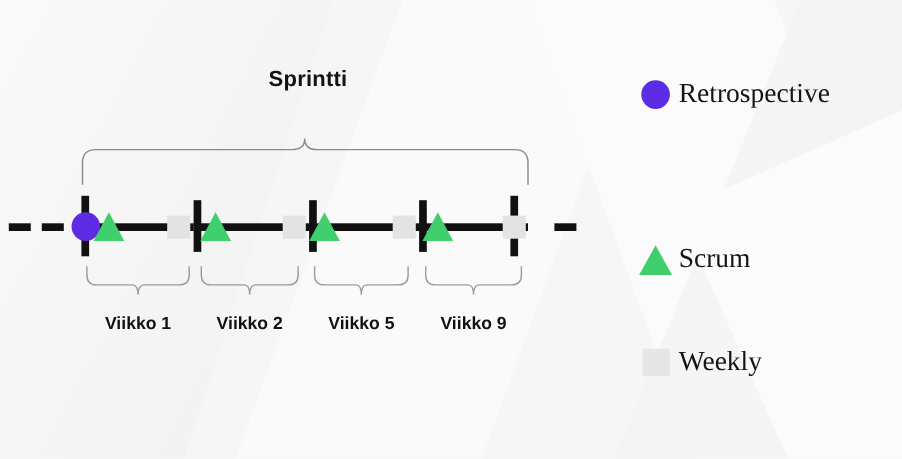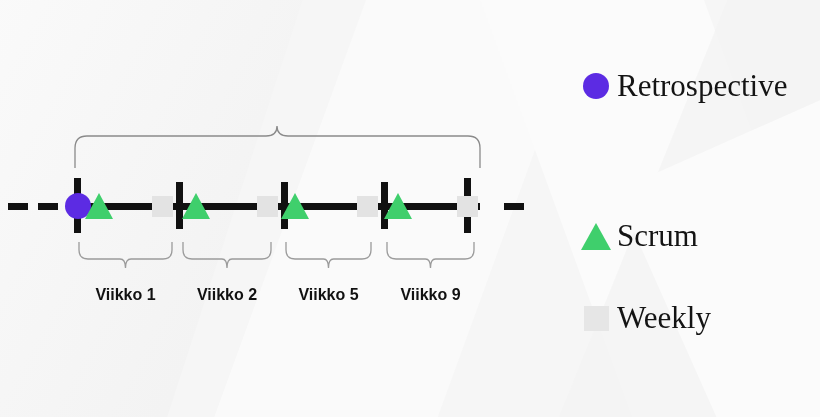--- a/index.html
+++ b/index.html
@@ -180,39 +180,40 @@
     border-bottom: 27px solid #3fcf6c;
   }
   .lg-square {
     width: 25px; height: 25px;
     background: #e6e6e6;
   }
   .legend-label {
     position: absolute;
     left: 57px;
     font-family: "Liberation Serif", "DejaVu Serif", serif;
-    font-size: 31px;
+    font-size: 25px;
     color: #141414;
     white-space: nowrap;
     line-height: 40px;
   }
 </style>
 </head>
 <body>
 
 <div id="stage">
 
   <div class="wm wm1"></div>
   <div class="wm wm2"></div>
   <div class="wm wm3"></div>
   <div class="wm wm4"></div>
   <div class="wm wm5"></div>
 
   <div id="content">
 
+    <div class="sprint-title">Sprintti</div>
 
     <svg class="brace-svg" style="left:70px; top:124px; width:420px; height:44px;" viewBox="0 0 420 44">
       <path class="brace-path" d="M 5,44 L 5,24 Q 5,12 17,12 L 196,12 Q 207,12 207,2 Q 207,12 218,12 L 398,12 Q 410,12 410,24 L 410,44"></path>
     </svg>
 
     <div class="dash" style="left:8px; top:203px;"></div>
     <div class="dash" style="left:38px; top:203px;"></div>
 
     <div class="axis-seg" style="left:68px; top:203px; width:108px;"></div>
     <div class="axis-seg" style="left:176px; top:203px; width:105px;"></div>
@@ -267,21 +268,21 @@
       </div>
 
 
       <div class="legend-row" style="top:216px;">
         <span class="legend-mark">
             <span class="lg-tri"></span>
           </span>
         <span class="legend-label">Scrum</span>
       </div>
 
-      <div class="legend-row" style="top:298px;text-decoration:underline;">
+      <div class="legend-row" style="top:309px;text-decoration:underline;">
         <span class="legend-mark">
             <span class="lg-square"></span>
           </span>
         <span class="legend-label">Weekly</span>
       </div>
 
     </div>
 
   </div>
 </div>

